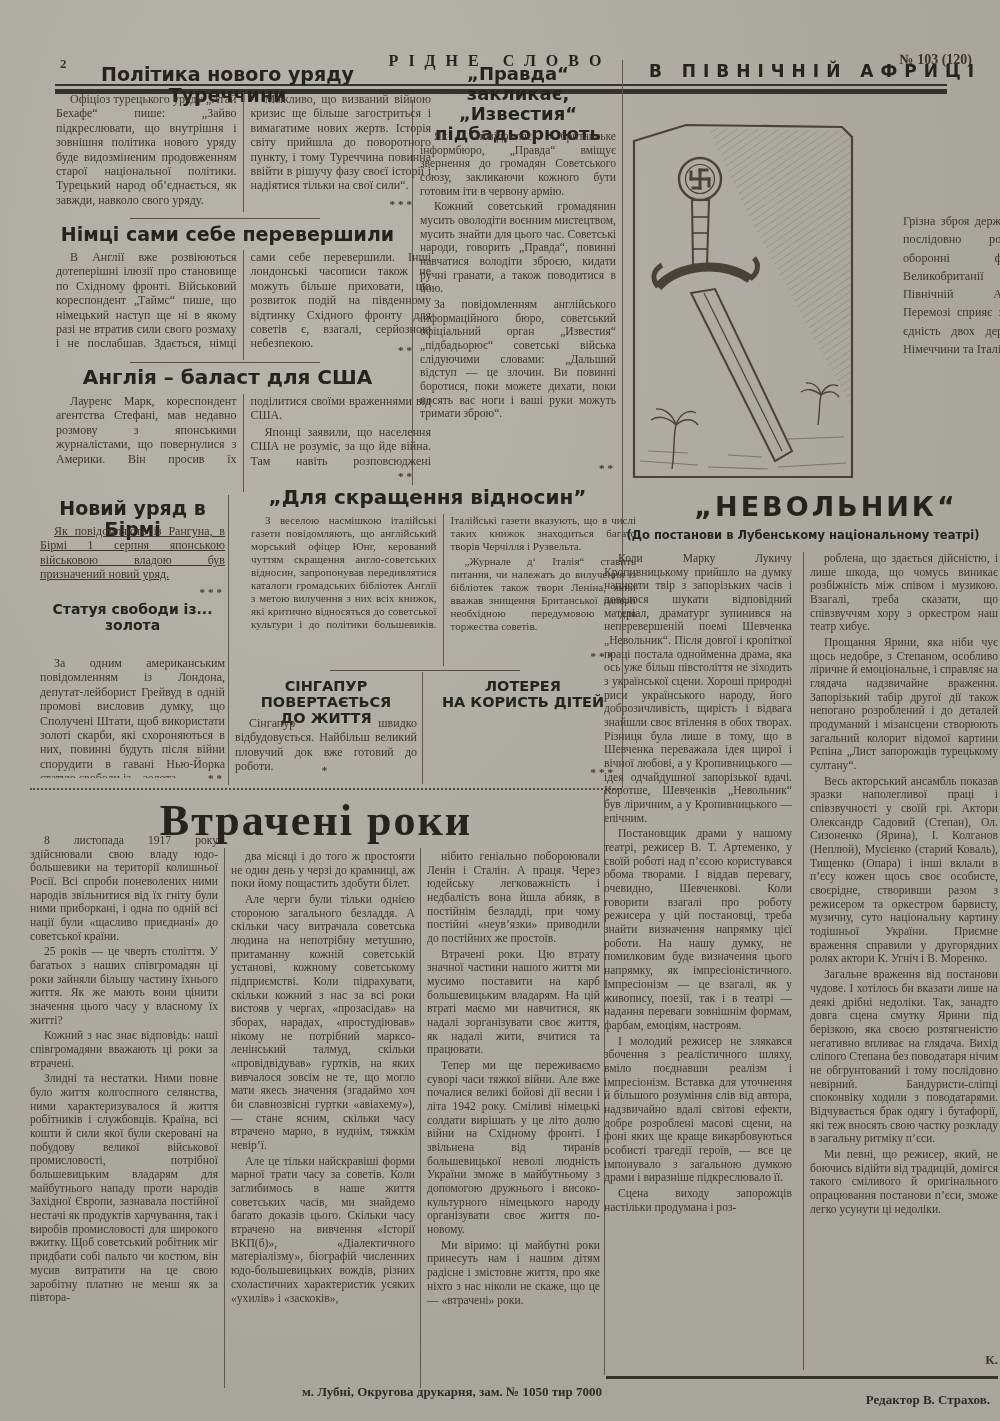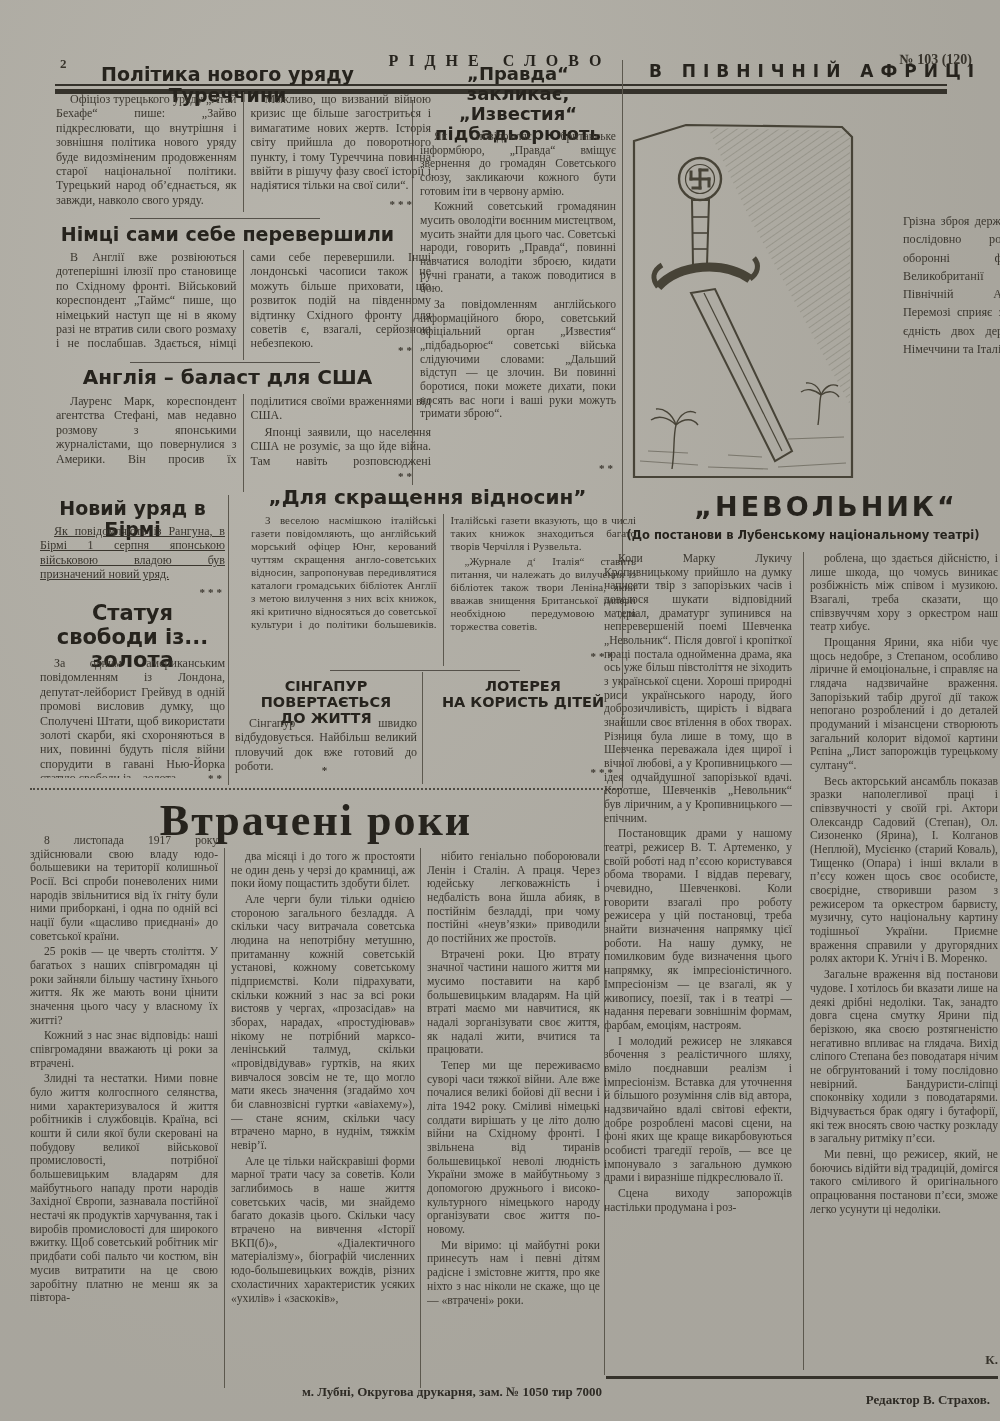--- a/index.html
+++ b/index.html
@@ -71,21 +71,21 @@
       <p class="para">Японці заявили, що населення США не розуміє, за що йде війна. Там навіть розповсюджені погляди, що англія є важким баластом для США.</p>
     </div>
   <div class="abs mark" style="left:230px;top:470px;width:185px;">**</div>
 
   <div class="abs h-sans" style="left:40px;top:498px;width:185px;font-size:19px;">Новий уряд в Бірмі</div>
   <div class="abs body-text" style="left:40px;top:524px;width:185px;height:62px;text-decoration:underline;">
       <p class="para">Як повідомляють із Рангуна, в Бірмі 1 серпня японською військовою владою був призначений новий уряд.</p>
     </div>
   <div class="abs mark" style="left:40px;top:586px;width:185px;">***</div>
 
-  <div class="abs h-sans" style="left:40px;top:602px;width:185px;font-size:21px;">
+  <div class="abs h-sans" style="left:40px;top:602px;width:185px;font-size:14px;">
     <div>Статуя свободи із...</div>
     <div>золота</div>
   </div>
   <div class="abs body-text" style="left:40px;top:656px;width:185px;height:122px;">
       <p class="para">За одним американським повідомленням із Лондона, депутат-лейборист Грейвуд в одній промові висловив думку, що Сполучені Штати, щоб використати золоті скарби, які схороняються в них, повинні будуть після війни спорудити в гавані Нью-Йорка статую свободи із... золота.</p>
     </div>
   <div class="abs mark" style="left:40px;top:772px;width:185px;">**</div>
 
   <div class="abs h-sans" style="left:420px;top:64px;width:196px;font-size:18px;">
     <div>„Правда“ закликає,</div>
@@ -223,20 +223,20 @@
     </div>
   <div class="abs body-text body-sm" style="left:231px;top:850px;width:184px;height:538px;">
       <p class="para">два місяці і до того ж простояти не один день у черзі до крамниці, аж поки йому пощастить здобути білет.</p>
       <p class="para">Але черги були тільки однією стороною загального безладдя. А скільки часу витрачала советська людина на непотрібну метушню, притаманну кожній советській установі, кожному советському підприємстві. Коли підрахувати, скільки кожний з нас за всі роки вистояв у чергах, «прозасідав» на зборах, нарадах, «простудіював» нікому не потрібний марксо-ленінський талмуд, скільки «провідвідував» гуртків, на яких вивчалося зовсім не те, що могло мати якесь значення (згадаймо хоч би славнозвісні гуртки «авіахему»), — стане ясним, скільки часу втрачено марно, в нуднім, тяжкім невір’ї.</p>
       <p class="para">Але це тільки найскравіші форми марної трати часу за советів. Коли заглибимось в наше життя советських часів, ми знайдемо багато доказів цього. Скільки часу втрачено на вивчення «Історії ВКП(б)», «Діалектичного матеріалізму», біографій численних юдо-большевицьких вождів, різних схоластичних характеристик усяких «ухилів» і «заскоків»,</p>
     </div>
   <div class="abs body-text body-sm" style="left:427px;top:850px;width:173px;height:538px;">
       <p class="para">нібито геніально побороювали Ленін і Сталін. А праця. Через юдейську легковажність і недбалість вона йшла абияк, в постійнім безладді, при чому постійні «неув’язки» приводили до постійних же простоїв.</p>
       <p class="para">Втрачені роки. Цю втрату значної частини нашого життя ми мусимо поставити на карб большевицьким владарям. На цій втраті маємо ми навчитися, як надалі зорганізувати своє життя, як надалі жити, вчитися та працювати.</p>
       <p class="para">Тепер ми ще переживаємо суворі часи тяжкої війни. Але вже почалися великі бойові дії весни і літа 1942 року. Сміливі німецькі солдати вирішать у це літо долю війни на Східному фронті. І звільнена від тиранів большевицької неволі людність України зможе в майбутньому з допомогою дружнього і високо-культурного німецького народу організувати своє життя по-новому.</p>
-      <p class="para">Ми віримо: ці майбутні роки принесуть нам і певні дітям радісне і змістовне життя, про яке ніхто з нас ніколи не скаже, що це — «втрачені» роки.</p>
+      <p class="para">Ми віримо: ці майбутні роки принесуть нам і нашим дітям радісне і змістовне життя, про яке ніхто з нас ніколи не скаже, що це — «втрачені» роки.</p>
     </div>
 
   <div class="abs heavy" style="left:606px;top:1376px;width:392px;height:3px;"></div>
   <div class="abs footer-text" style="left:122px;top:1384px;width:480px;text-align:right;">м. Лубні, Округова друкарня, зам. № 1050 тир 7000</div>
   <div class="abs footer-text" style="left:790px;top:1392px;width:200px;text-align:right;">Редактор В. Страхов.</div>
 
 </div>
 
 </body></html>

